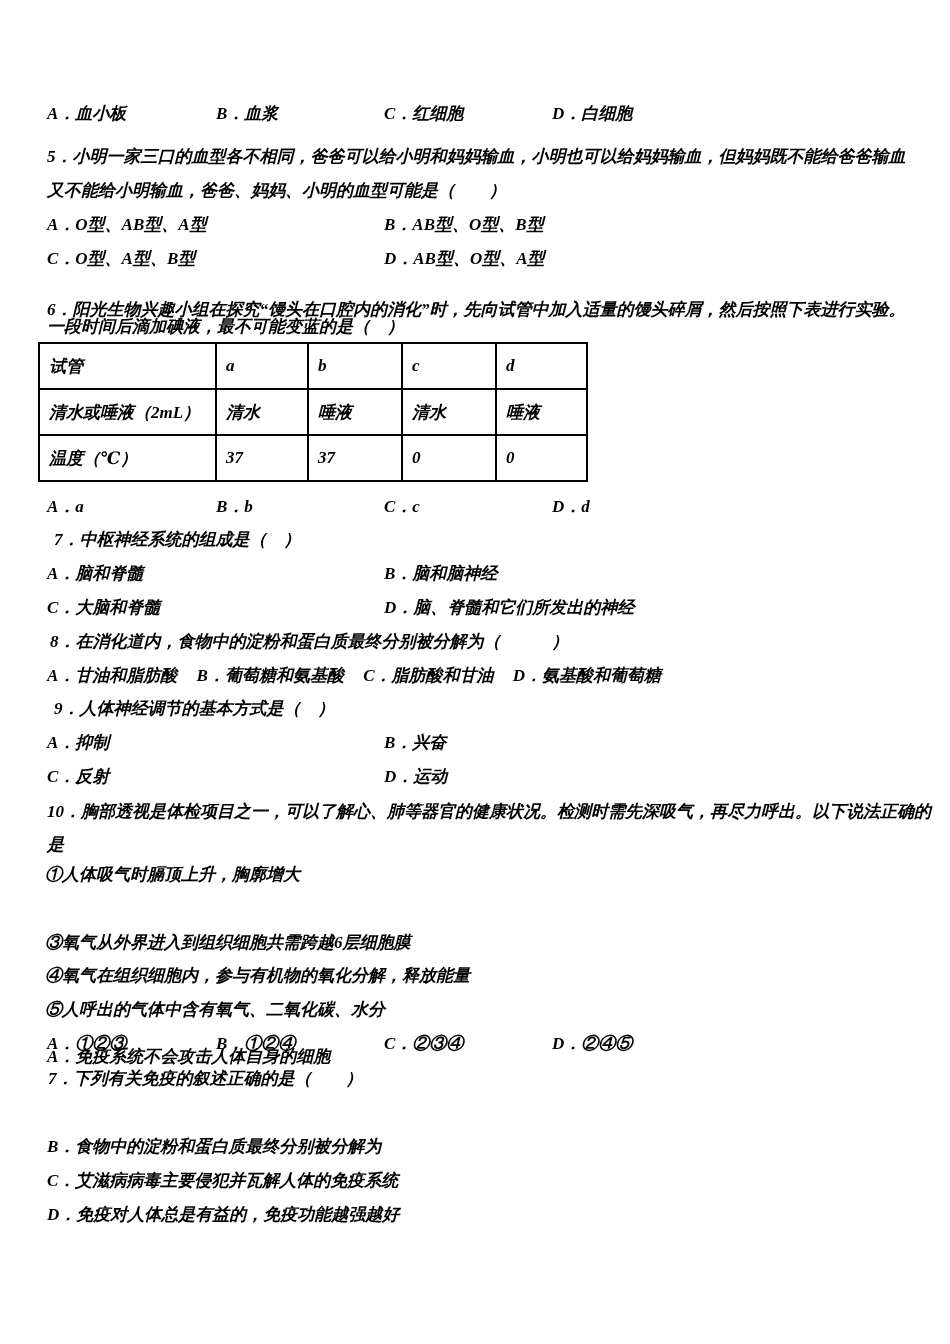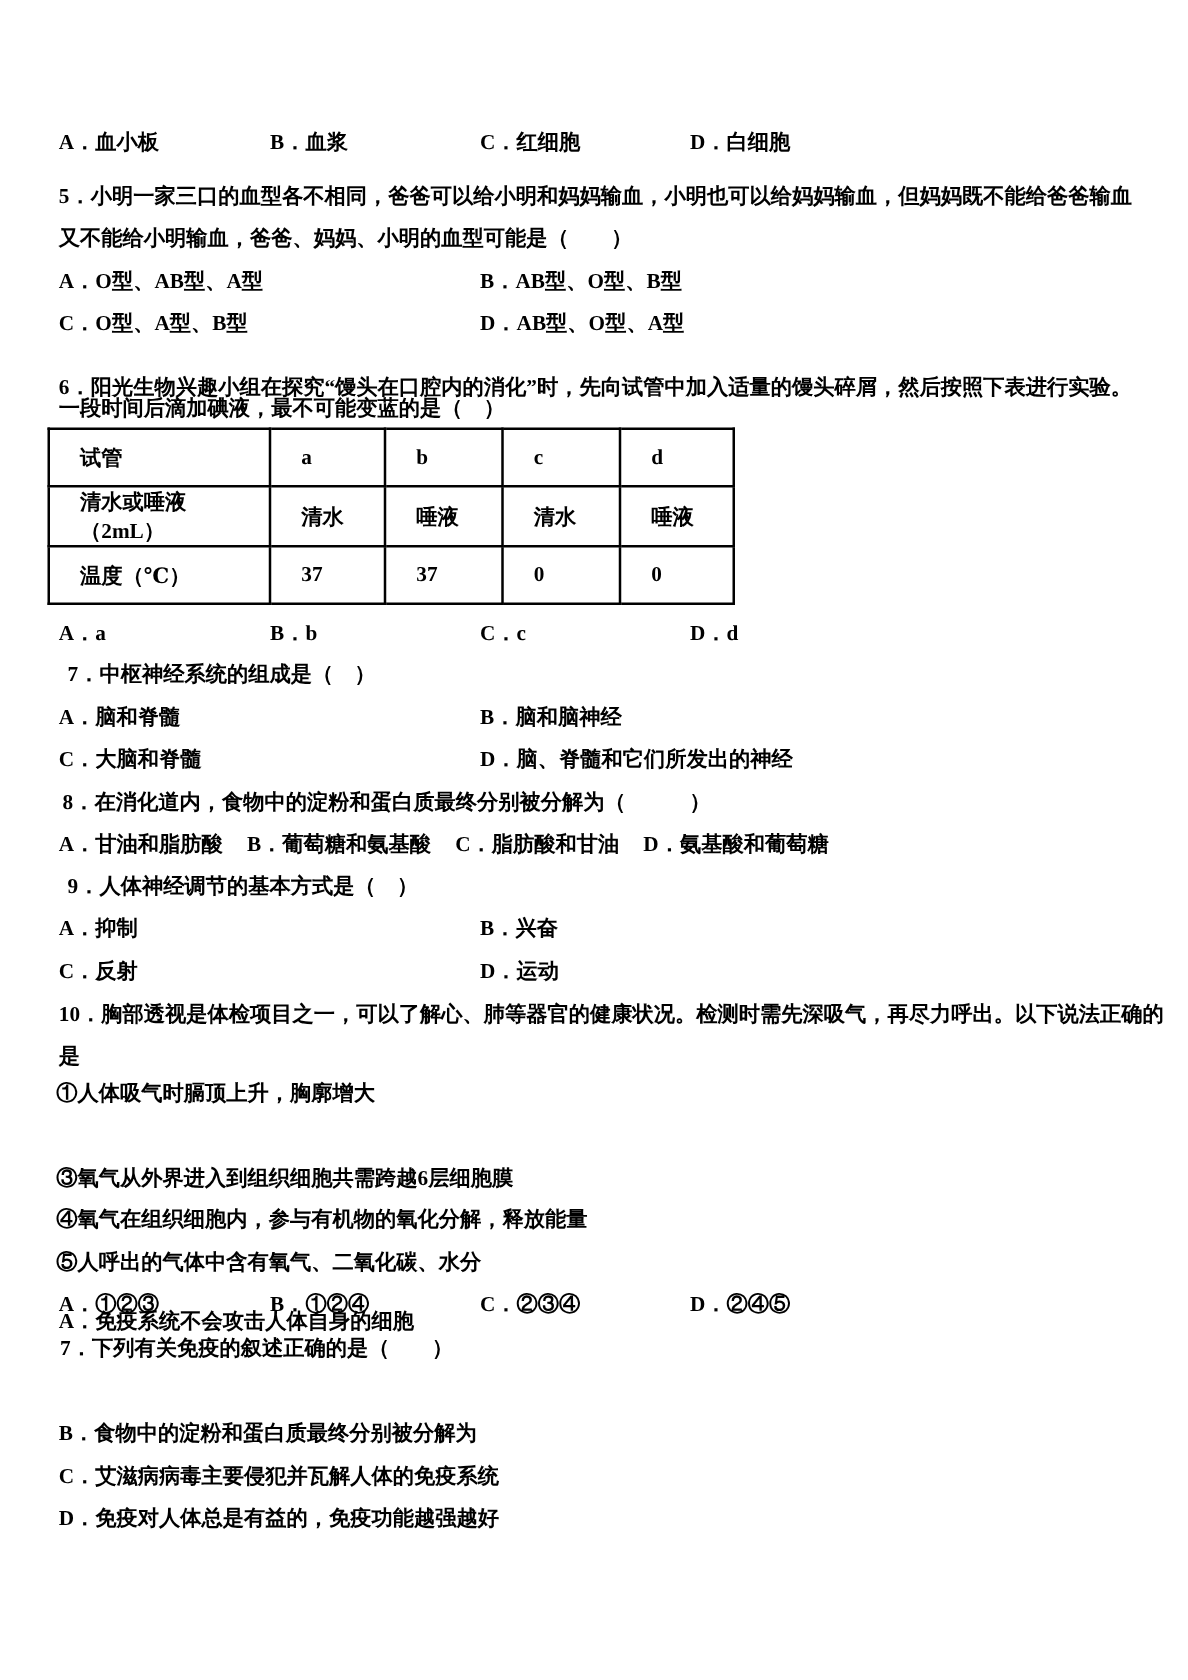--- a/index.html
+++ b/index.html
@@ -5,20 +5,21 @@
   html,body{margin:0;padding:0;background:#ffffff;}
   .page{
     position:relative;
     width:950px;height:1344px;
     background:#ffffff;
     color:#000000;
     font-family:"Liberation Serif","DejaVu Serif",serif;
     font-size:17px;
     font-weight:600;
     overflow:hidden;
+    font-style:italic;
   }
   .l{
     position:absolute;
     left:0;
     width:950px;
     line-height:23px;
     white-space:nowrap;
   }
   .t{position:absolute;white-space:nowrap;line-height:23px;}
   .opt{position:absolute;white-space:nowrap;}
@@ -33,21 +34,21 @@
     border-collapse:collapse;
     table-layout:fixed;
     font-family:"Liberation Serif","DejaVu Serif",serif;
     font-size:17px;
     font-weight:600;
     color:#000000;
   }
   table.exp td{
     border:2px solid #000000;
     height:44px;
-    padding:0 4px 0 24px;
+    padding:0 4px 0 9px;
     vertical-align:middle;
     overflow:hidden;
   }
 </style>
 </head>
 <body>
 
 <div class="page">
 
   <div class="l" style="top:102px">

